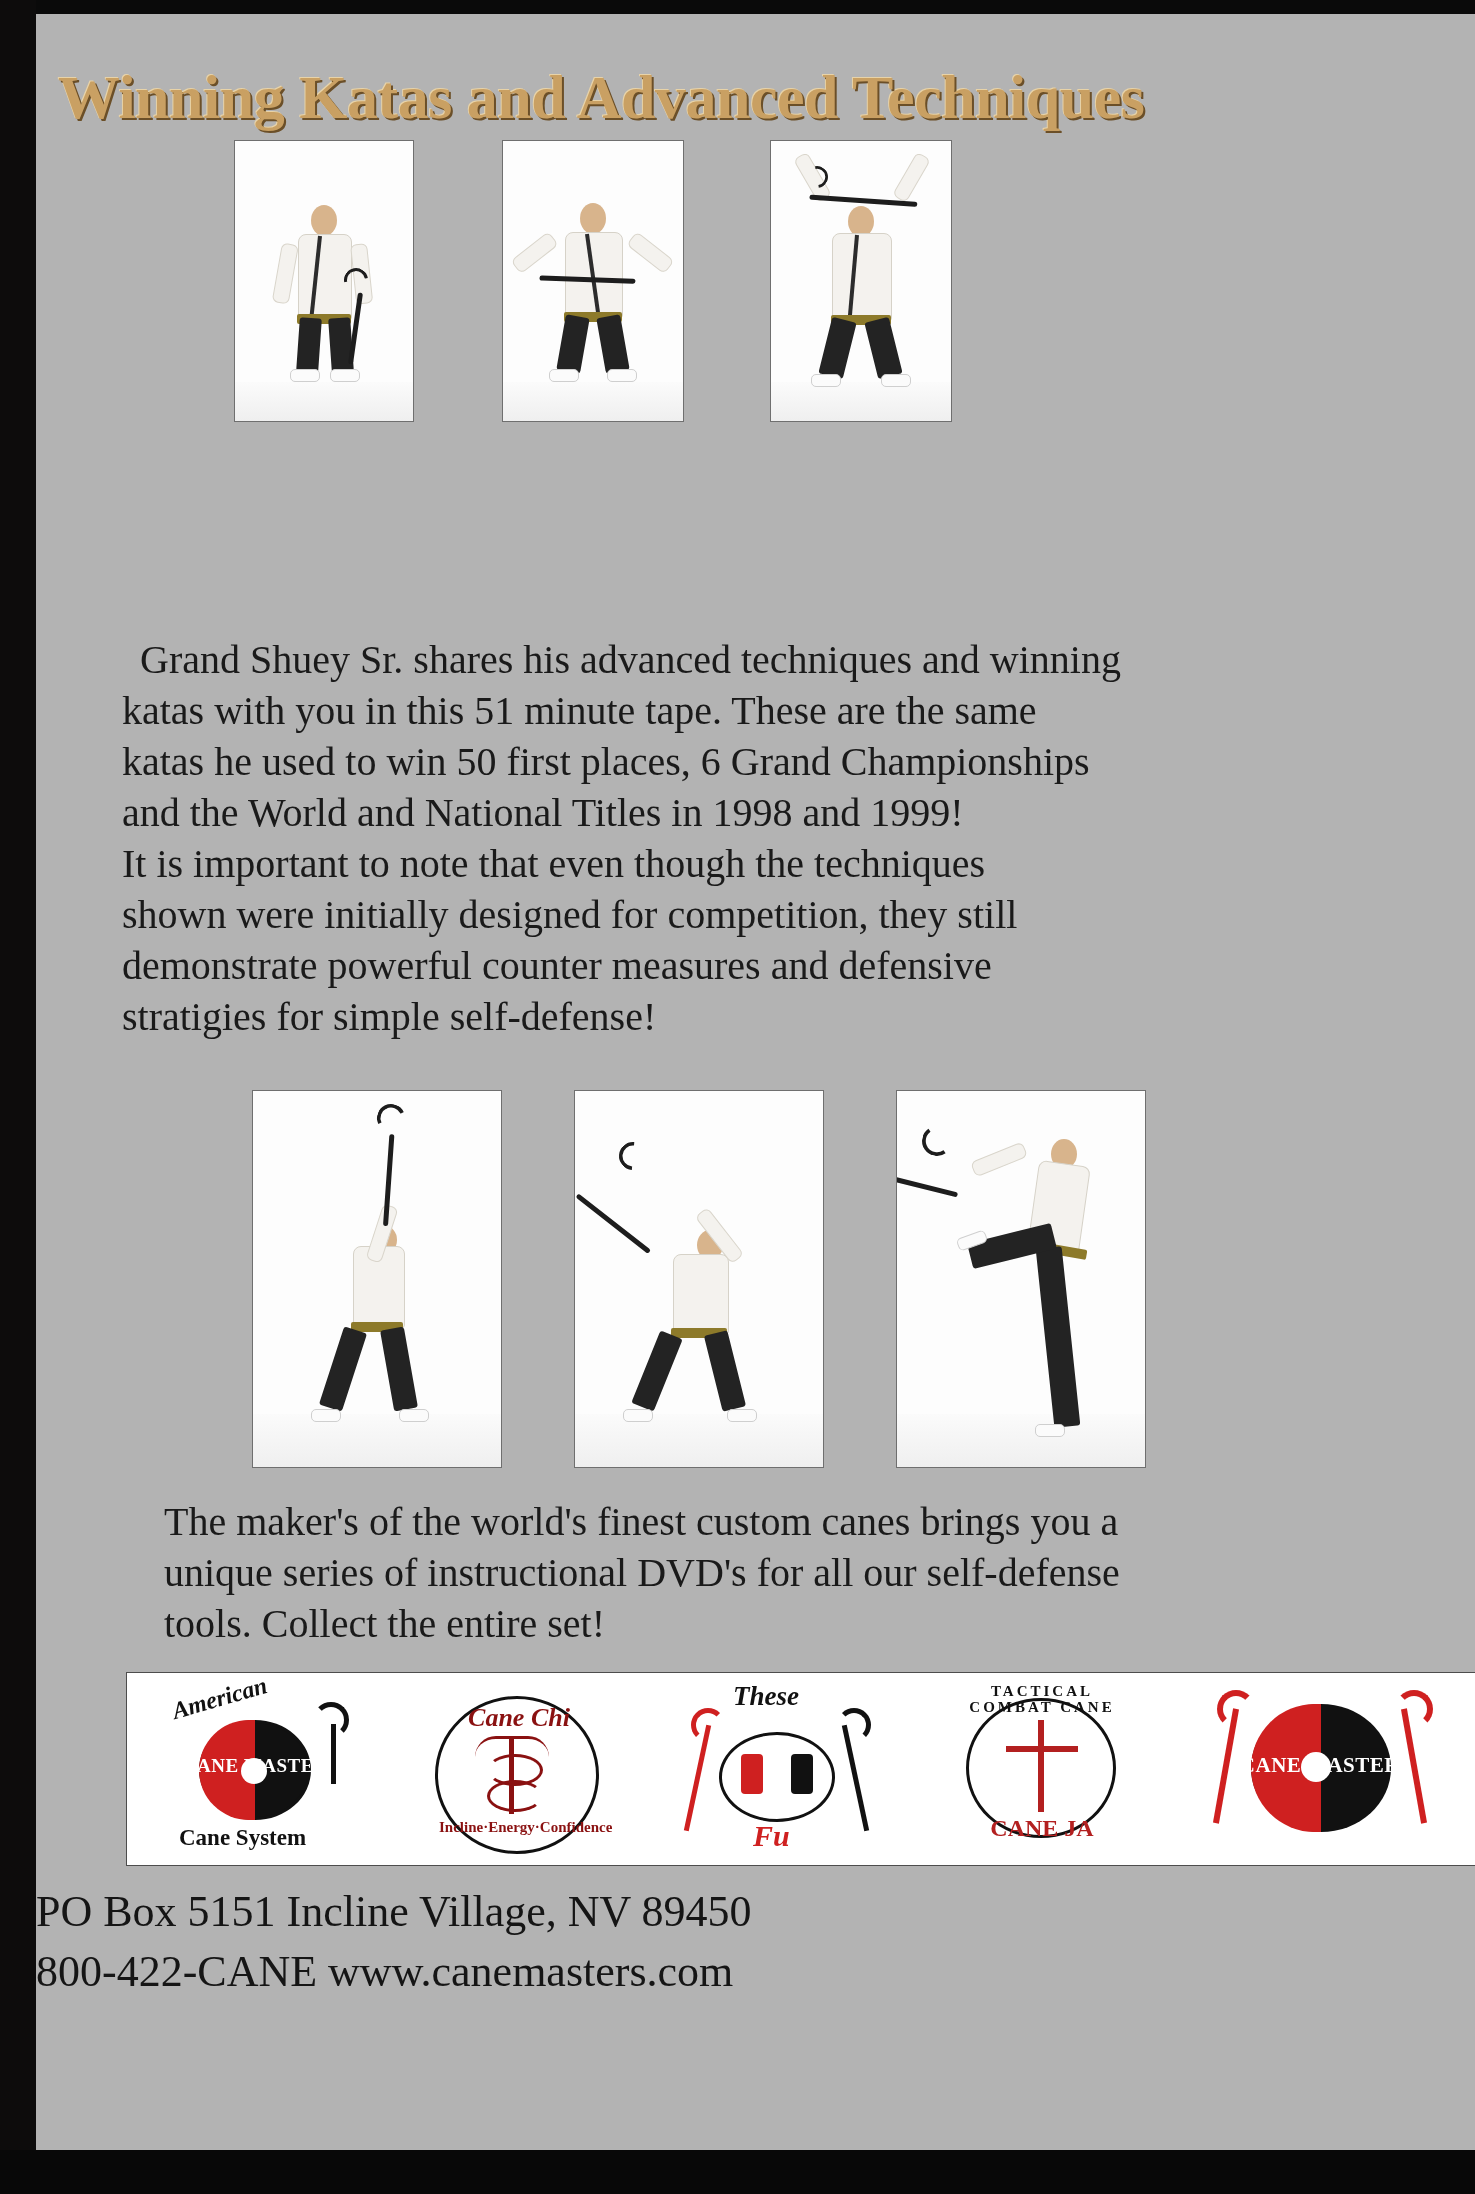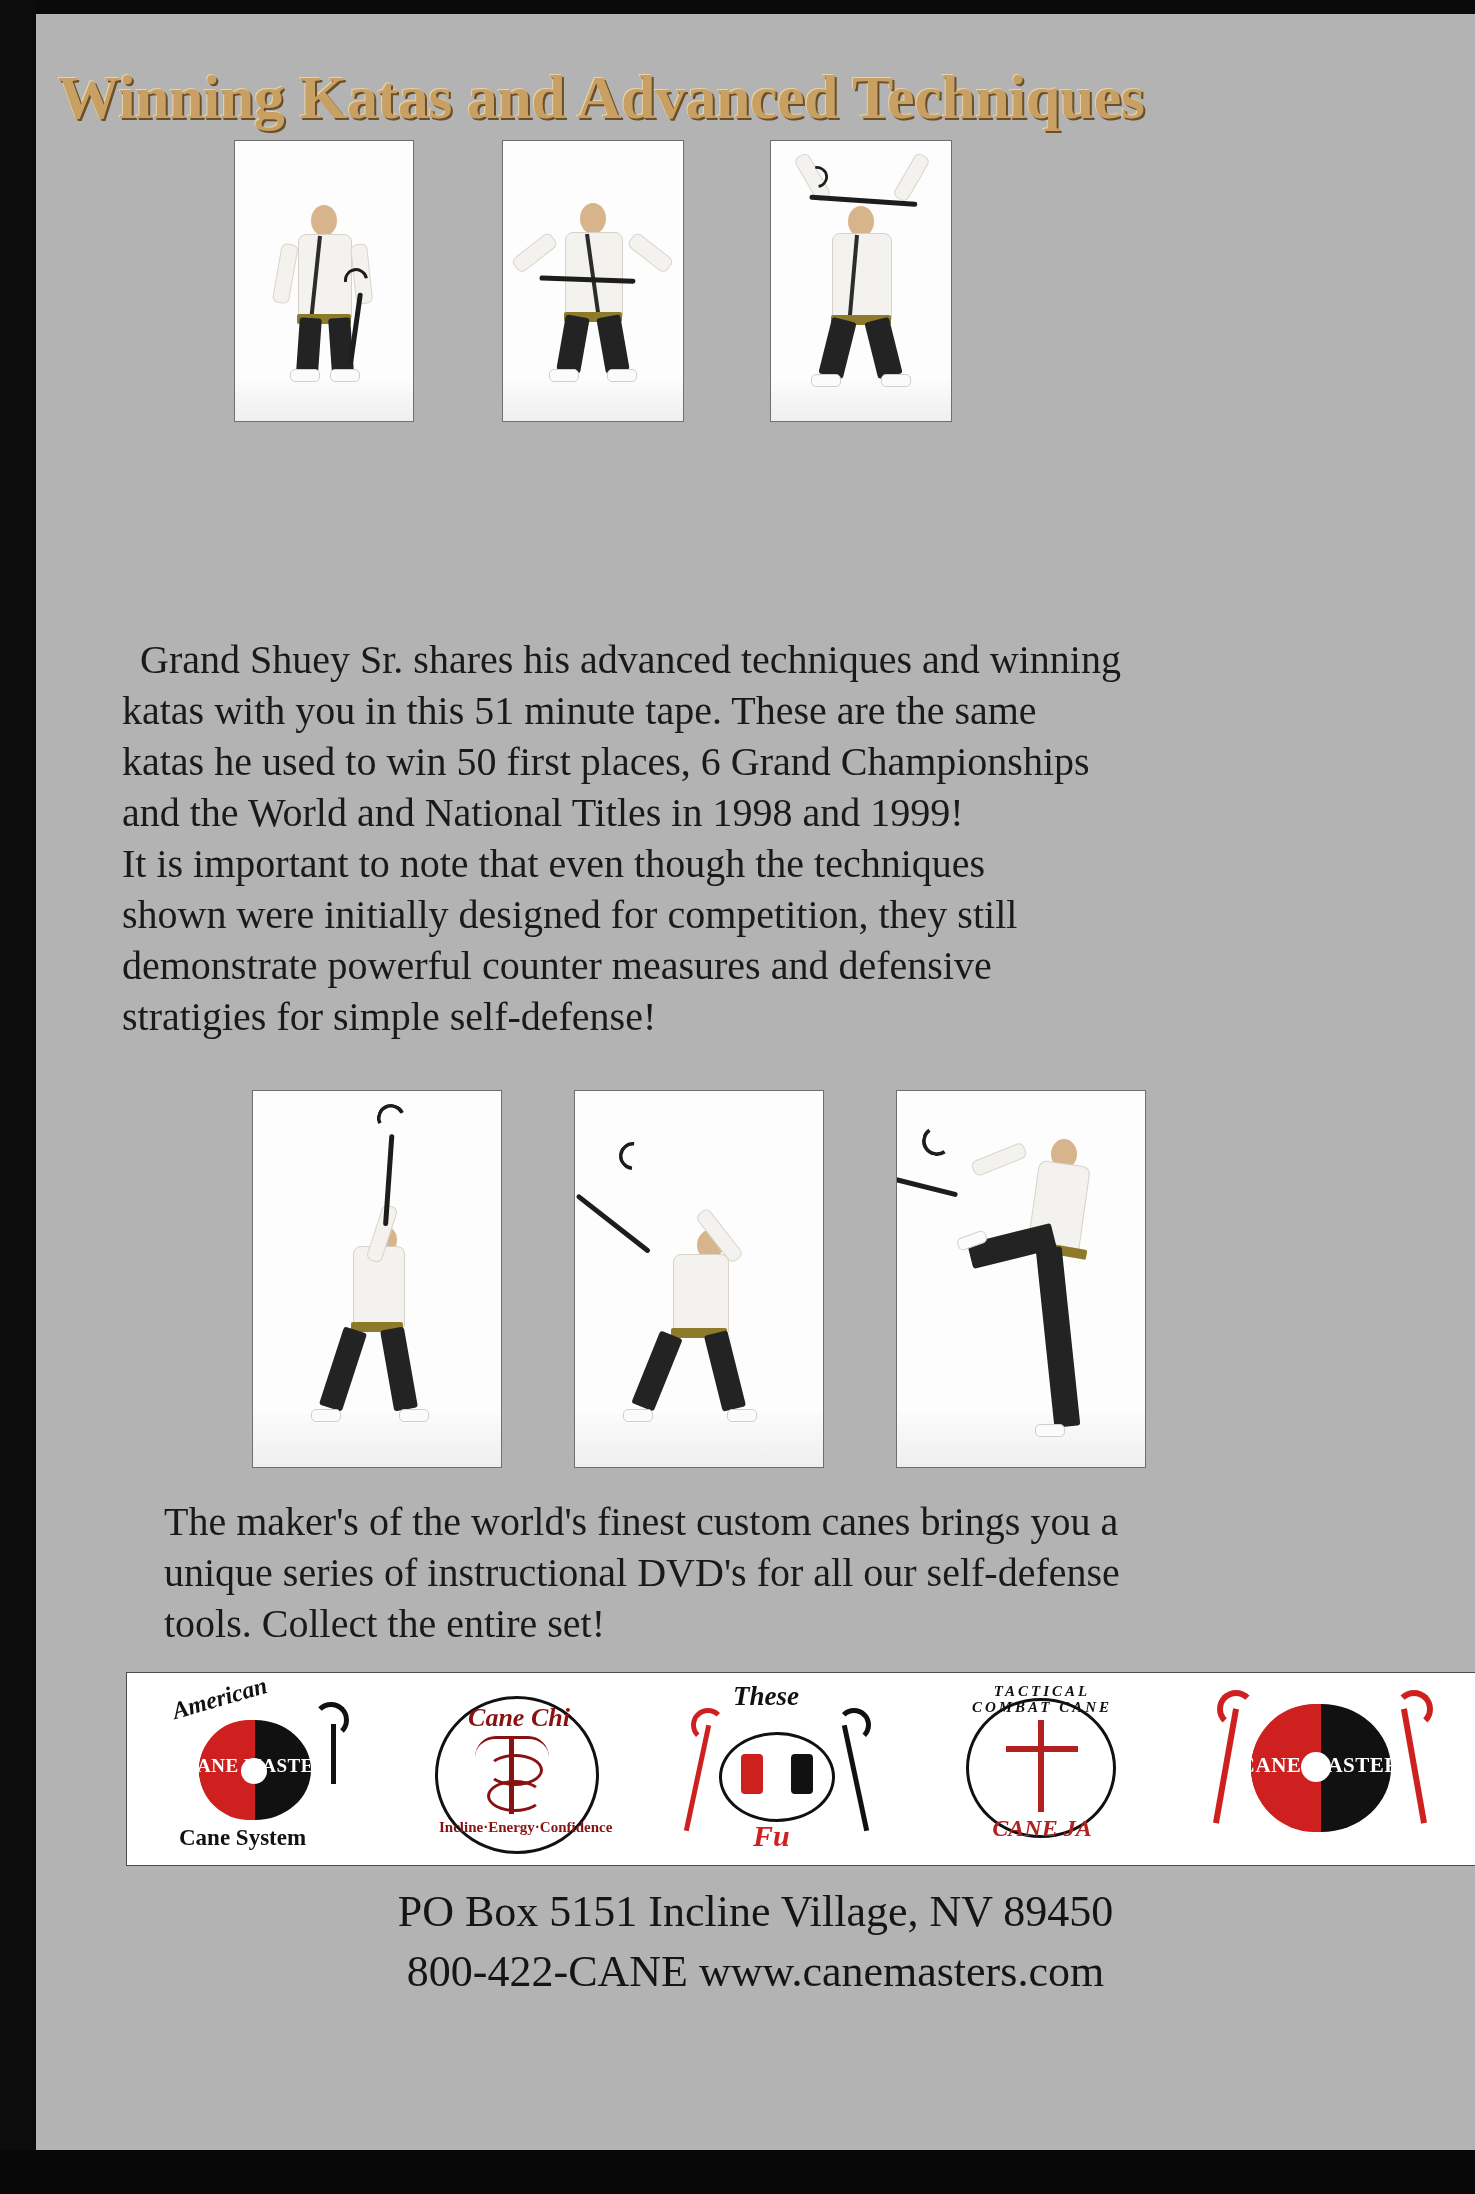--- a/index.html
+++ b/index.html
@@ -186,21 +186,21 @@
     flex: 0 0 auto;
     display: flex;
     align-items: center;
     justify-content: center;
   }
 
   .footer {
     position: absolute;
     left: 0;
     width: 1439px;
-    text-align: center;
+    text-align: left;
     font-family: "Liberation Serif", serif;
     font-size: 44px;
     color: #151515;
   }
   #footer1 { top: 1872px; }
   #footer2 { top: 1932px; }
 
   
   .circle-outline {
     border: 3px solid #111;
@@ -389,21 +389,21 @@
           <div style="position:absolute;left:124px;top:74px;width:22px;height:40px;background:#111;border-radius:4px;"></div>
           <div style="position:absolute;left:28px;top:44px;width:5px;height:108px;background:#cf2020;transform:rotate(12deg);"></div>
           <div style="position:absolute;left:24px;top:28px;width:24px;height:24px;border:5px solid #cf2020;border-radius:50%;border-right-color:transparent;border-bottom-color:transparent;"></div>
           <div style="position:absolute;left:186px;top:44px;width:5px;height:108px;background:#111;transform:rotate(-12deg);"></div>
           <div style="position:absolute;left:170px;top:28px;width:24px;height:24px;border:5px solid #111;border-radius:50%;border-left-color:transparent;border-bottom-color:transparent;"></div>
           <div class="logo-text" style="position:absolute;left:86px;top:140px;font-size:30px;font-style:italic;color:#cf2020;">Fu</div>
         </div>
       </div>
 
       <div class="logo" style="width:270px;">
-        <div style="position:relative;width:240px;height:178px;font-style:italic;">
+        <div style="position:relative;width:240px;height:178px;">
           <div class="circle-outline" style="position:absolute;left:44px;top:18px;width:150px;height:140px;border-width:3px;"></div>
           <div class="logo-text" style="position:absolute;left:36px;top:4px;width:168px;font-size:15px;letter-spacing:3px;">TACTICAL COMBAT CANE</div>
           <div style="position:absolute;left:116px;top:40px;width:6px;height:92px;background:#b32020;"></div>
           <div style="position:absolute;left:84px;top:66px;width:72px;height:6px;background:#b32020;"></div>
           <div class="logo-text" style="position:absolute;left:58px;top:136px;width:124px;font-size:24px;color:#b32020;">CANE JA</div>
         </div>
       </div>
 
       <div class="logo" style="width:300px;">
         <div style="position:relative;width:260px;height:178px;">

